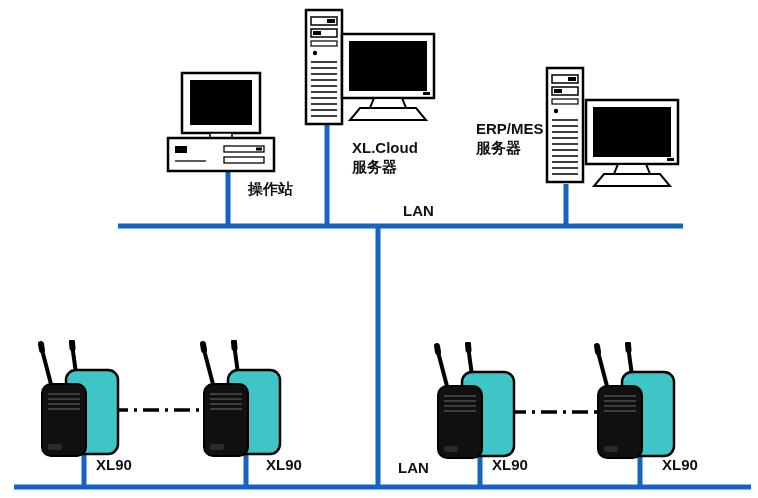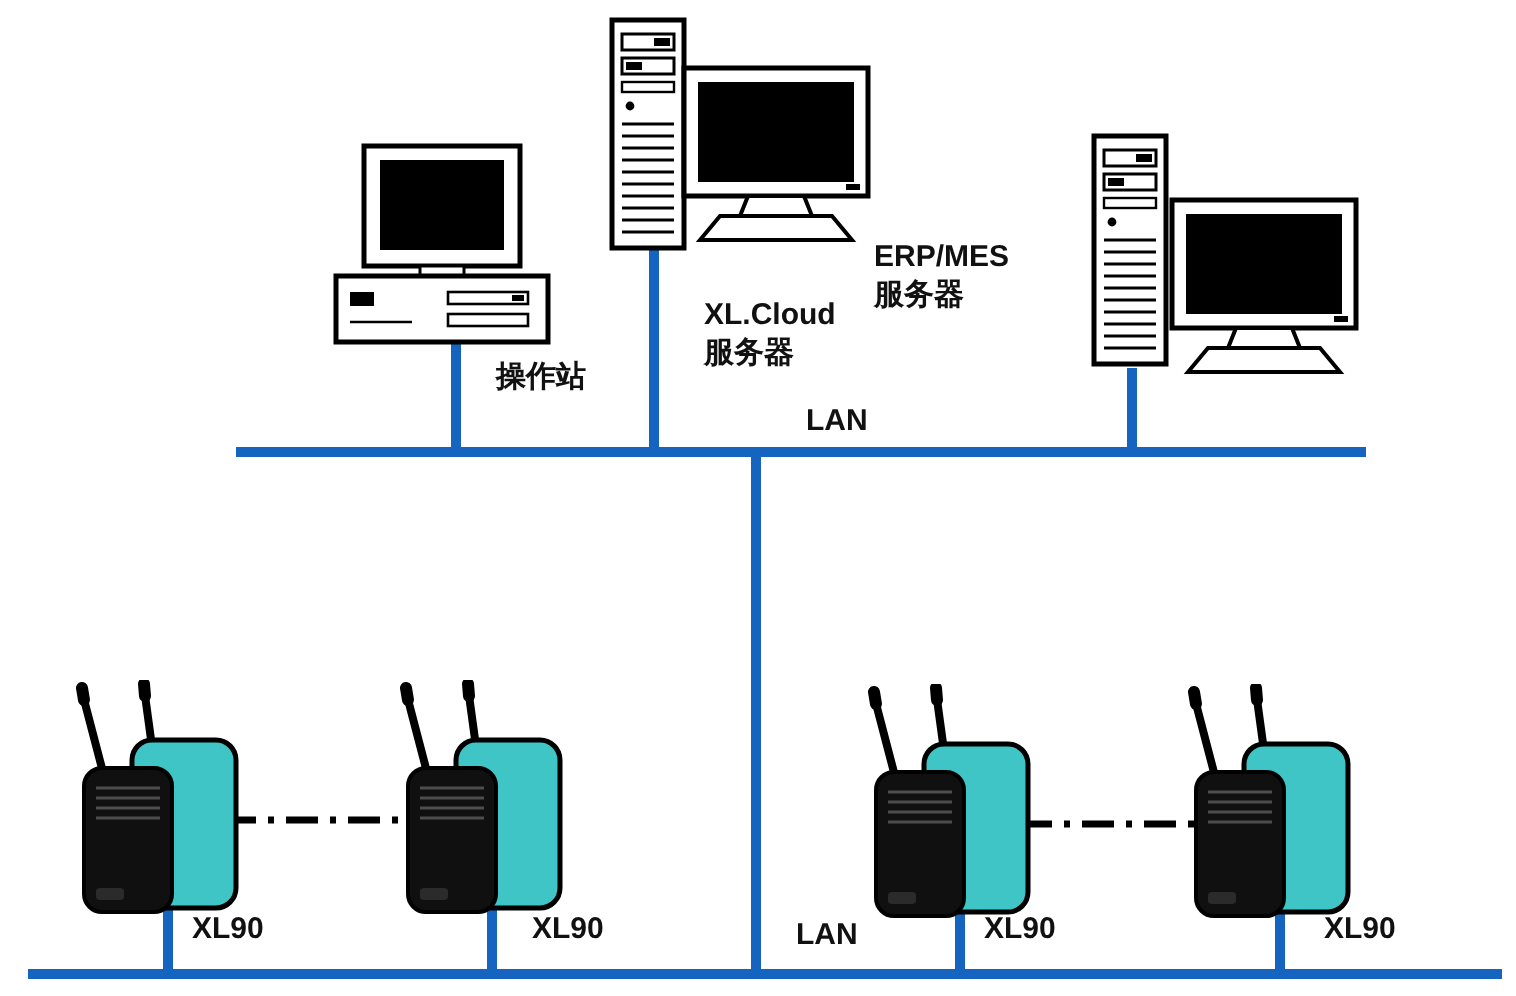--- a/index.html
+++ b/index.html
@@ -113,26 +113,26 @@
   </svg>
   <svg class="abs" style="left:426px;top:342px" width="100" height="118">
     <use href="#sym-xl90"></use>
   </svg>
   <svg class="abs" style="left:586px;top:342px" width="100" height="118">
     <use href="#sym-xl90"></use>
   </svg>
 
   <div class="label" style="left:248px;top:179px">操作站</div>
 
-  <div class="label" style="left:352px;top:148px">
+  <div class="label" style="left:352px;top:138px">
     <div>XL.Cloud</div>
     <div>服务器</div>
   </div>
 
-  <div class="label" style="left:437px;top:119px">
+  <div class="label" style="left:476px;top:119px">
     <div>ERP/MES</div>
     <div>服务器</div>
   </div>
 
   <div class="label" style="left:403px;top:201px">LAN</div>
   <div class="label" style="left:398px;top:458px">LAN</div>
 
   <div class="label" style="left:96px;top:455px">XL90</div>
   <div class="label" style="left:266px;top:455px">XL90</div>
   <div class="label" style="left:492px;top:455px">XL90</div>

